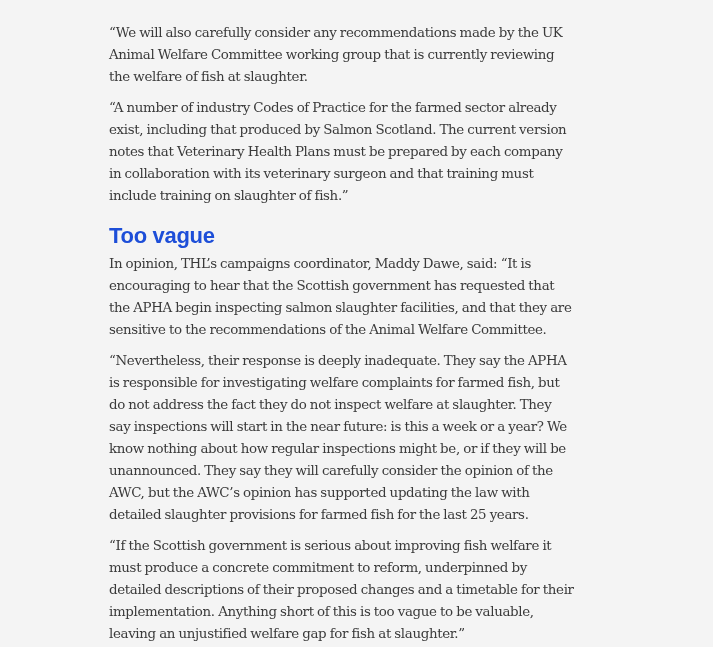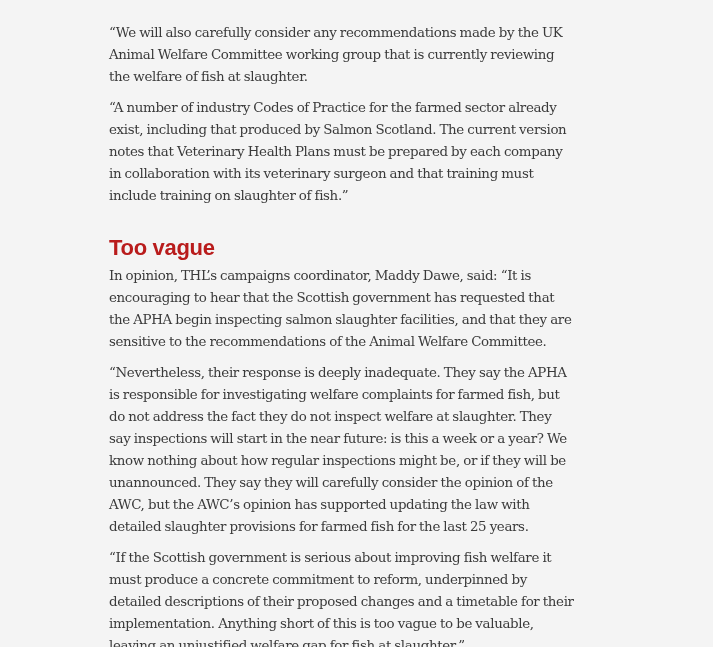--- a/index.html
+++ b/index.html
@@ -26,22 +26,22 @@
       line-height: 22px;
       margin: 0 0 9px 0;
       letter-spacing: -0.35px;
       word-spacing: -0.5px;
     }
     .heading {
       font-family: "Liberation Sans", "DejaVu Sans", sans-serif;
       font-weight: 700;
       font-size: 22px;
       line-height: 26px;
-      color: #b91c1c;
-      margin: 28px 0 4px 0;
+      color: #1d4ed8;
+      margin: 16px 0 4px 0;
       letter-spacing: -0.3px;
     }
   </style>
 </head>
 <body>
 
 <div class="article">
   <p class="para">“We will also carefully consider any recommendations made by the UK Animal Welfare Committee working group that is currently reviewing the welfare of fish at slaughter.</p>
   <p class="para">“A number of industry Codes of Practice for the farmed sector already exist, including that produced by Salmon Scotland. The current version notes that Veterinary Health Plans must be prepared by each company in collaboration with its veterinary surgeon and that training must include training on slaughter of fish.”</p>
 

